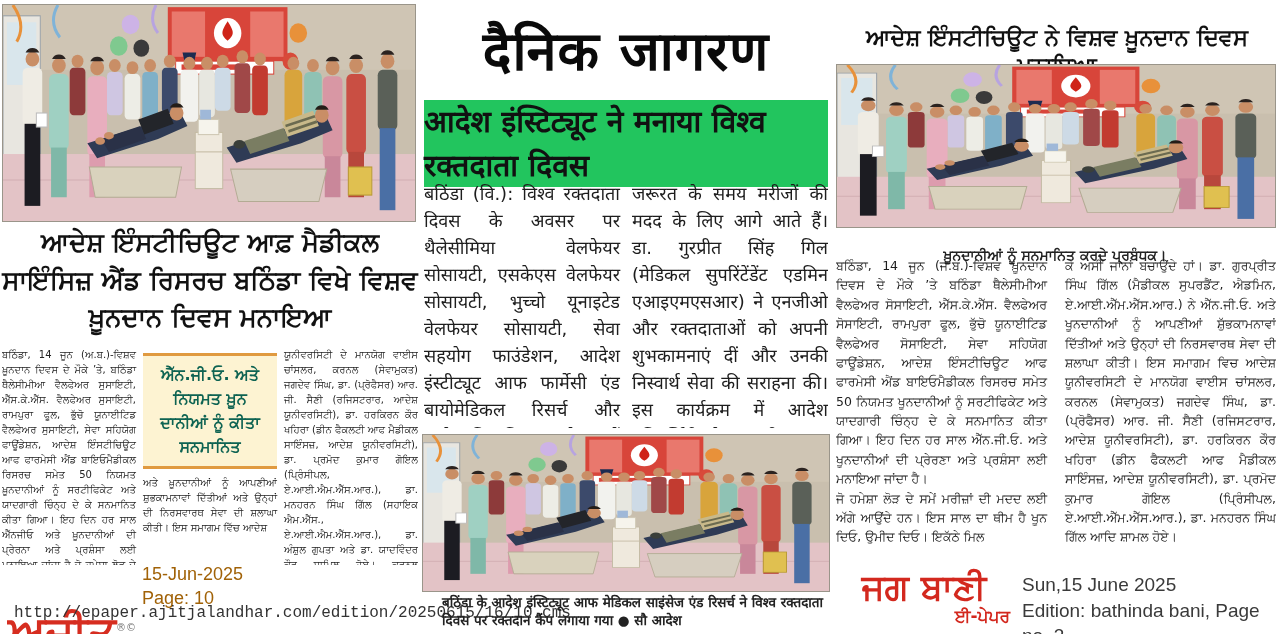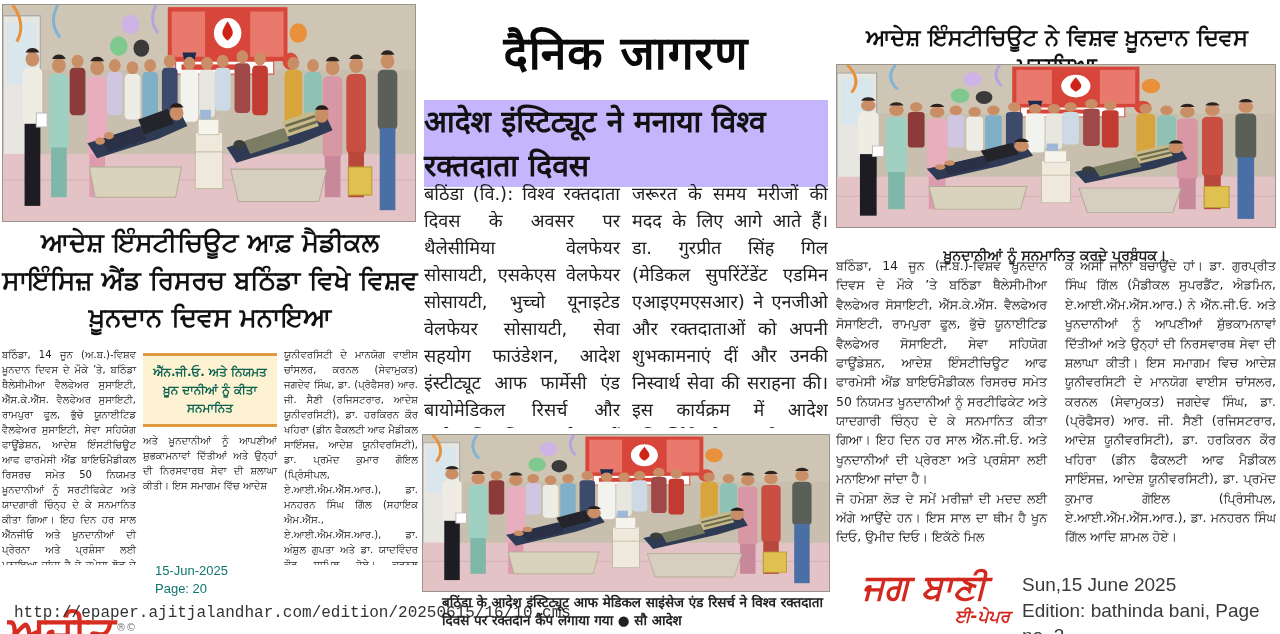--- a/index.html
+++ b/index.html
@@ -16,45 +16,45 @@
   .photo-mid{position:absolute;top:434px;left:2px;width:406px;height:156px;}
   .photo-right{position:absolute;top:64px;left:0;width:438px;height:162px;}
 
   .cap{font-weight:bold;color:#222;}
   .cap-left{margin:5px 2px 0 2px;font-size:12px;}
   .cap-mid{position:absolute;top:594px;left:2px;width:406px;font-size:13.5px;line-height:1.3;margin-left:20px;}
   .cap-right{position:absolute;top:231px;left:0;width:438px;text-align:center;font-size:14px;margin-top:16px;}
 
   .headline{font-weight:bold;color:#111;}
   .hl-left{margin:2px 0 0 0;text-align:center;font-size:26px;line-height:1.45;}
-  .hl-mid{position:absolute;top:80px;left:4px;width:404px;font-size:30px;line-height:1.45;background:#c4b5fd;}
+  .hl-mid{position:absolute;top:80px;left:4px;width:404px;font-size:30px;line-height:1.45;background:#22c55e;}
   .hl-right{position:absolute;top:8px;left:0;width:442px;font-size:22.5px;line-height:1.25;text-align:center;}
 
-  .masthead{position:absolute;top:20px;left:0;width:412px;text-align:center;
-            font-size:46px;font-weight:800;color:#0a0a0a;letter-spacing:1px;}
+  .masthead{position:absolute;top:12px;left:0;width:412px;text-align:center;
+            font-size:54px;font-weight:800;color:#0a0a0a;letter-spacing:1px;}
 
   .body3{display:flex;gap:7px;margin-top:10px;height:218px;overflow:hidden;
          font-size:10px;line-height:1.5;text-align:justify;color:#222;}
   .body3 .bcol{flex:1 1 0;}
   .body2{position:absolute;display:flex;gap:12px;text-align:justify;color:#1d1d1d;overflow:hidden;}
   .b2-mid{top:180px;left:4px;width:404px;height:248px;font-size:18px;line-height:1.5;font-weight:500;}
   .b2-right{top:256px;left:0;width:440px;height:306px;font-size:12.5px;line-height:1.55;gap:18px;}
   .body2 .bcol{flex:1 1 0;white-space:pre-line;}
 
-  .hlbox{margin:6px 0;padding:7px 7px;text-align:center;font-weight:bold;font-size:12px;line-height:1.5;
+  .hlbox{margin:6px 0;padding:7px 7px;text-align:center;font-weight:bold;font-size:16px;line-height:1.5;
          color:#0e6352;background:#fdf3d2;border-top:3px solid #e09a40;border-bottom:3px solid #e09a40;}
 
-  .dateblock-left{position:absolute;left:153px;top:562px;font-family:"Liberation Sans",sans-serif;
-                  font-size:13px;color:#0f766e;line-height:1.35;}
+  .dateblock-left{position:absolute;left:140px;top:562px;font-family:"Liberation Sans",sans-serif;
+                  font-size:18px;color:#a16207;line-height:1.35;}
   .ajit-logo{position:absolute;left:6px;top:560px;color:#d62d20;font-weight:800;font-size:44px;line-height:1.1;margin-top:48px;}
   .ajit-logo sup{font-size:10px;color:#777;font-weight:normal;}
   .ajit-url{position:absolute;left:4px;top:604px;font-family:Liberation Mono, monospace;
             font-size:16px;color:#333;text-decoration:none;padding-left:8px;}
 
-  .jagbani-logo{position:absolute;left:2px;top:570px;width:172px;text-align:center;color:#d3281e;font-style:italic;}
+  .jagbani-logo{position:absolute;left:2px;top:570px;width:172px;text-align:center;color:#d3281e;}
   .jagbani-main{font-size:35px;font-weight:800;line-height:1.0;}
   .jagbani-sub{font-size:17px;font-weight:bold;text-align:right;margin-top:1px;}
   .jb-meta{position:absolute;left:186px;top:572px;font-family:"Liberation Sans",sans-serif;
            font-size:19px;color:#3a3a3a;line-height:1.35;}
 </style>
 </head>
 <body>
 
 <svg width="0" height="0" style="position:absolute" aria-hidden="true">
   <defs>
@@ -185,21 +185,21 @@
     <div class="body3">
       <div class="bcol">ਬਠਿੰਡਾ, 14 ਜੂਨ (ਅ.ਬ.)-ਵਿਸ਼ਵ ਖ਼ੂਨਦਾਨ ਦਿਵਸ ਦੇ ਮੌਕੇ ’ਤੇ, ਬਠਿੰਡਾ ਥੈਲੇਸੀਮੀਆ ਵੈਲਫੇਅਰ ਸੁਸਾਇਟੀ, ਐੱਸ.ਕੇ.ਐੱਸ. ਵੈਲਫੇਅਰ ਸੁਸਾਇਟੀ, ਰਾਮਪੁਰਾ ਫੂਲ, ਭੁੱਚੋ ਯੂਨਾਈਟਿਡ ਵੈਲਫੇਅਰ ਸੁਸਾਇਟੀ, ਸੇਵਾ ਸਹਿਯੋਗ ਫਾਊਂਡੇਸ਼ਨ, ਆਦੇਸ਼ ਇੰਸਟੀਚਿਊਟ ਆਫ ਫਾਰਮੇਸੀ ਐਂਡ ਬਾਇਓਮੈਡੀਕਲ ਰਿਸਰਚ ਸਮੇਤ 50 ਨਿਯਮਤ ਖ਼ੂਨਦਾਨੀਆਂ ਨੂੰ ਸਰਟੀਫਿਕੇਟ ਅਤੇ ਯਾਦਗਾਰੀ ਚਿੰਨ੍ਹ ਦੇ ਕੇ ਸਨਮਾਨਿਤ ਕੀਤਾ ਗਿਆ। ਇਹ ਦਿਨ ਹਰ ਸਾਲ ਐੱਨਜੀਓ ਅਤੇ ਖ਼ੂਨਦਾਨੀਆਂ ਦੀ ਪ੍ਰੇਰਨਾ ਅਤੇ ਪ੍ਰਸ਼ੰਸਾ ਲਈ ਮਨਾਇਆ ਜਾਂਦਾ ਹੈ ਜੋ ਹਮੇਸ਼ਾ ਲੋੜ ਦੇ ਸਮੇਂ ਮਰੀਜ਼ਾਂ ਦੀ ਮਦਦ ਲਈ ਅੱਗੇ ਆਉਂਦੇ ਹਨ। ਇਸ ਸਾਲ ਦਾ ਥੀਮ ਹੈ “ਖ਼ੂਨ ਦਿਓ, ਉਮੀਦ</div>
       <div class="bcol">
         <div class="hlbox">ਐੱਨ.ਜੀ.ਓ. ਅਤੇ ਨਿਯਮਤ ਖ਼ੂਨ ਦਾਨੀਆਂ ਨੂੰ ਕੀਤਾ ਸਨਮਾਨਿਤ</div>
         <span>ਅਤੇ ਖ਼ੂਨਦਾਨੀਆਂ ਨੂੰ ਆਪਣੀਆਂ ਸ਼ੁਭਕਾਮਨਾਵਾਂ ਦਿੱਤੀਆਂ ਅਤੇ ਉਨ੍ਹਾਂ ਦੀ ਨਿਰਸਵਾਰਥ ਸੇਵਾ ਦੀ ਸ਼ਲਾਘਾ ਕੀਤੀ। ਇਸ ਸਮਾਗਮ ਵਿੱਚ ਆਦੇਸ਼</span>
       </div>
       <div class="bcol">ਯੂਨੀਵਰਸਿਟੀ ਦੇ ਮਾਨਯੋਗ ਵਾਈਸ ਚਾਂਸਲਰ, ਕਰਨਲ (ਸੇਵਾਮੁਕਤ) ਜਗਦੇਵ ਸਿੰਘ, ਡਾ. (ਪ੍ਰੋਫੈਸਰ) ਆਰ. ਜੀ. ਸੈਣੀ (ਰਜਿਸਟਰਾਰ, ਆਦੇਸ਼ ਯੂਨੀਵਰਸਿਟੀ), ਡਾ. ਹਰਕਿਰਨ ਕੌਰ ਖਹਿਰਾ (ਡੀਨ ਫੈਕਲਟੀ ਆਫ ਮੈਡੀਕਲ ਸਾਇੰਸਜ਼, ਆਦੇਸ਼ ਯੂਨੀਵਰਸਿਟੀ), ਡਾ. ਪ੍ਰਮੋਦ ਕੁਮਾਰ ਗੋਇਲ (ਪ੍ਰਿੰਸੀਪਲ, ਏ.ਆਈ.ਐਮ.ਐੱਸ.ਆਰ.), ਡਾ. ਮਨਹਰਨ ਸਿੰਘ ਗਿੱਲ (ਸਹਾਇਕ ਐਮ.ਐੱਸ., ਏ.ਆਈ.ਐਮ.ਐੱਸ.ਆਰ.), ਡਾ. ਅੰਸ਼ੁਲ ਗੁਪਤਾ ਅਤੇ ਡਾ. ਯਾਦਵਿੰਦਰ ਕੌਰ ਸ਼ਾਮਿਲ ਹੋਏ। ਕਰਨਲ (ਰਿਟਾਇਰਡ) ਜਗਦੇਵ ਸਿੰਘ ਨੇ ਐਨਜੀਓ ਅਤੇ ਖ਼ੂਨਦਾਨੀਆਂ ਦੀਆਂ ਨਿਰਸਵਾਰਥ ਸੇਵਾਵਾਂ ਦਾ ਸਨਮਾਨ ਕੀਤਾ।</div>
     </div>
     <div class="dateblock-left">
       <div>15-Jun-2025</div>
-      <div>Page: 20</div>
+      <div>Page: 10</div>
     </div>
     <div class="ajit-logo">
       <span>ਅਜੀਤ</span><sup>®©</sup>
     </div>
     <a class="ajit-url" href="#">http://epaper.ajitjalandhar.com/edition/20250615/16/10.cms</a>
   </section>
 
   <section class="clip clip-mid">
     <div class="masthead">दैनिक जागरण</div>
     <h1 class="headline hl-mid">आदेश इंस्टिट्यूट ने मनाया विश्व रक्तदाता दिवस</h1>

